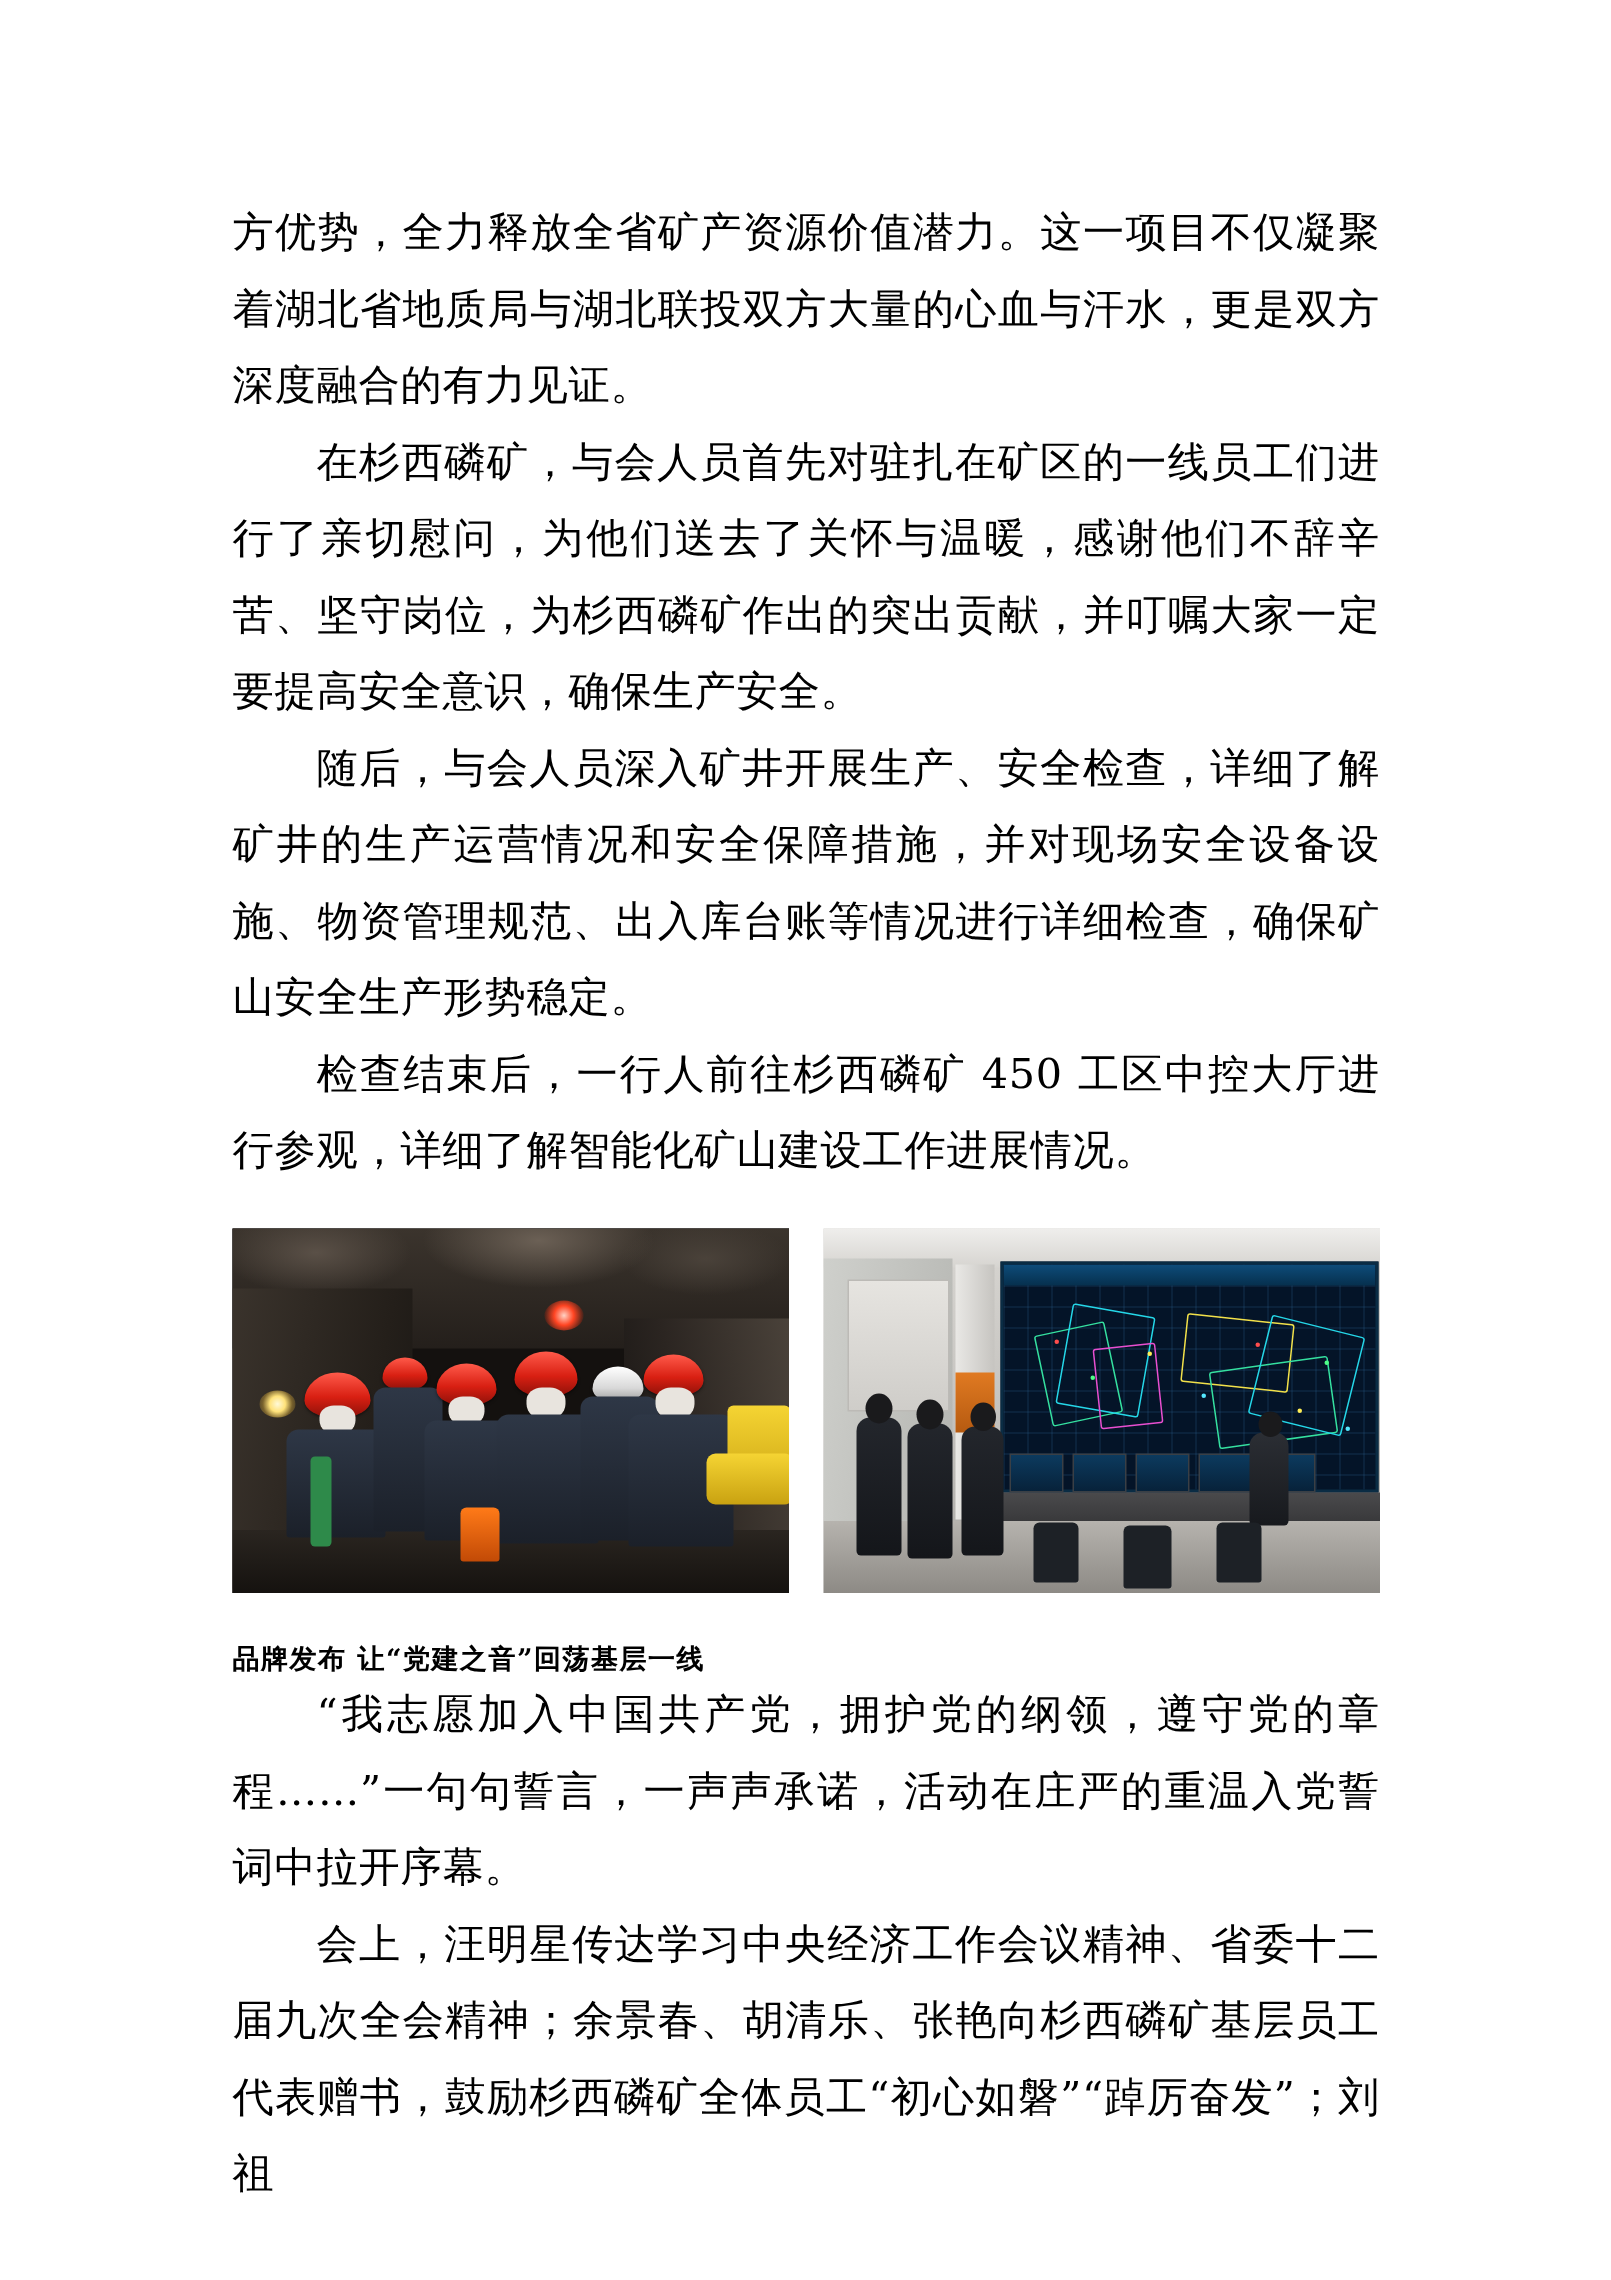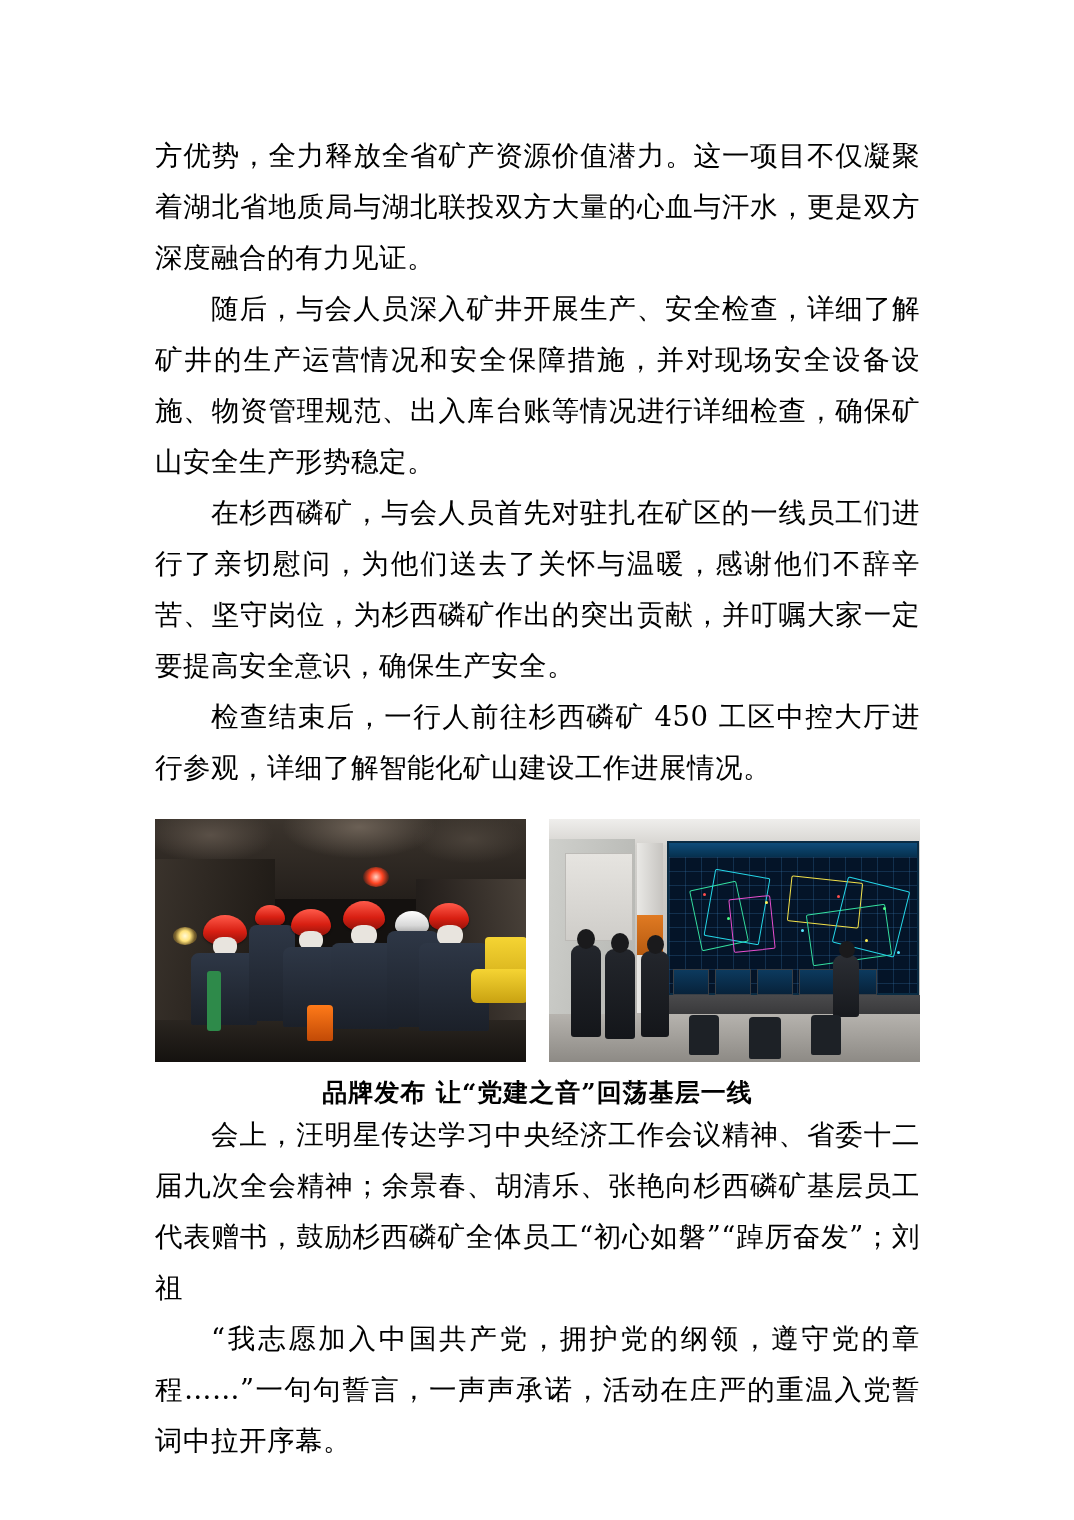--- a/index.html
+++ b/index.html
@@ -196,23 +196,23 @@
     border-radius: 50%;
     background: #1a1a1c;
   }
   .chair {
     position: absolute;
     background: #1d2126;
     border-radius: 4px 4px 2px 2px;
   }
 
   .caption {
-    margin-top: 14px;
-    text-align: center;
-    font-size: 25px;
+    margin-top: 32px;
+    text-align: left;
+    font-size: 18px;
     font-weight: bold;
     font-family: "DejaVu Serif", "Liberation Serif", serif;
     letter-spacing: 1px;
   }
   .after-figs p.para { }
   .pagenum {
     position: absolute;
     left: 0;
     top: 1408px;
     width: 1074px;
@@ -222,22 +222,22 @@
     letter-spacing: 2px;
   }
 </style>
 </head>
 <body>
 
 <div class="page">
   <div class="content">
 
     <p class="para">方优势，全力释放全省矿产资源价值潜力。这一项目不仅凝聚着湖北省地质局与湖北联投双方大量的心血与汗水，更是双方深度融合的有力见证。</p>
+    <p class="para indent">在杉西磷矿，与会人员首先对驻扎在矿区的一线员工们进行了亲切慰问，为他们送去了关怀与温暖，感谢他们不辞辛苦、坚守岗位，为杉西磷矿作出的突出贡献，并叮嘱大家一定要提高安全意识，确保生产安全。</p>
     <p class="para indent">随后，与会人员深入矿井开展生产、安全检查，详细了解矿井的生产运营情况和安全保障措施，并对现场安全设备设施、物资管理规范、出入库台账等情况进行详细检查，确保矿山安全生产形势稳定。</p>
-    <p class="para indent">在杉西磷矿，与会人员首先对驻扎在矿区的一线员工们进行了亲切慰问，为他们送去了关怀与温暖，感谢他们不辞辛苦、坚守岗位，为杉西磷矿作出的突出贡献，并叮嘱大家一定要提高安全意识，确保生产安全。</p>
     <p class="para indent">检查结束后，一行人前往杉西磷矿 450 工区中控大厅进行参观，详细了解智能化矿山建设工作进展情况。</p>
 
     <div class="figures">
 
       <div class="figure mine">
         <div class="rock-top"></div>
         <div class="wall-left"></div>
         <div class="wall-right"></div>
         <div class="floor-mine"></div>
 
@@ -328,18 +328,18 @@
 
         <div class="chair" style="left:140px; top:196px; width:30px; height:40px;"></div>
         <div class="chair" style="left:200px; top:198px; width:32px; height:42px;"></div>
         <div class="chair" style="left:262px; top:196px; width:30px; height:40px;"></div>
       </div>
     </div>
 
     <div class="caption">品牌发布 让“党建之音”回荡基层一线</div>
 
     <div class="after-figs">
+      <p class="para indent">“我志愿加入中国共产党，拥护党的纲领，遵守党的章程……”一句句誓言，一声声承诺，活动在庄严的重温入党誓词中拉开序幕。</p>
       <p class="para indent">会上，汪明星传达学习中央经济工作会议精神、省委十二届九次全会精神；余景春、胡清乐、张艳向杉西磷矿基层员工代表赠书，鼓励杉西磷矿全体员工“初心如磐”“踔厉奋发”；刘祖</p>
-      <p class="para indent">“我志愿加入中国共产党，拥护党的纲领，遵守党的章程……”一句句誓言，一声声承诺，活动在庄严的重温入党誓词中拉开序幕。</p>
     </div>
   </div>
 
 </div>
 
 </body></html>

